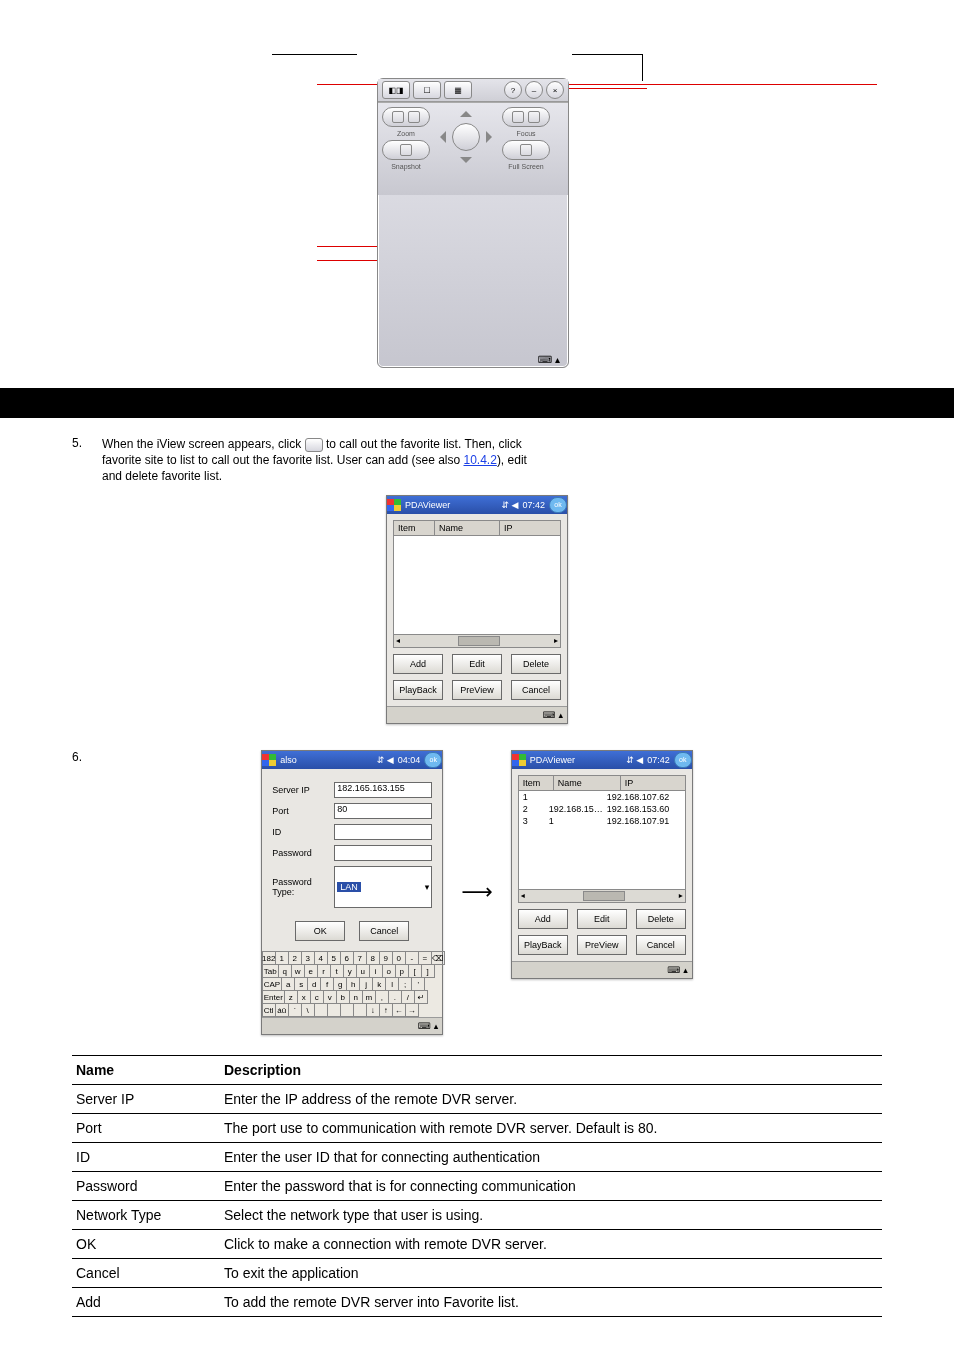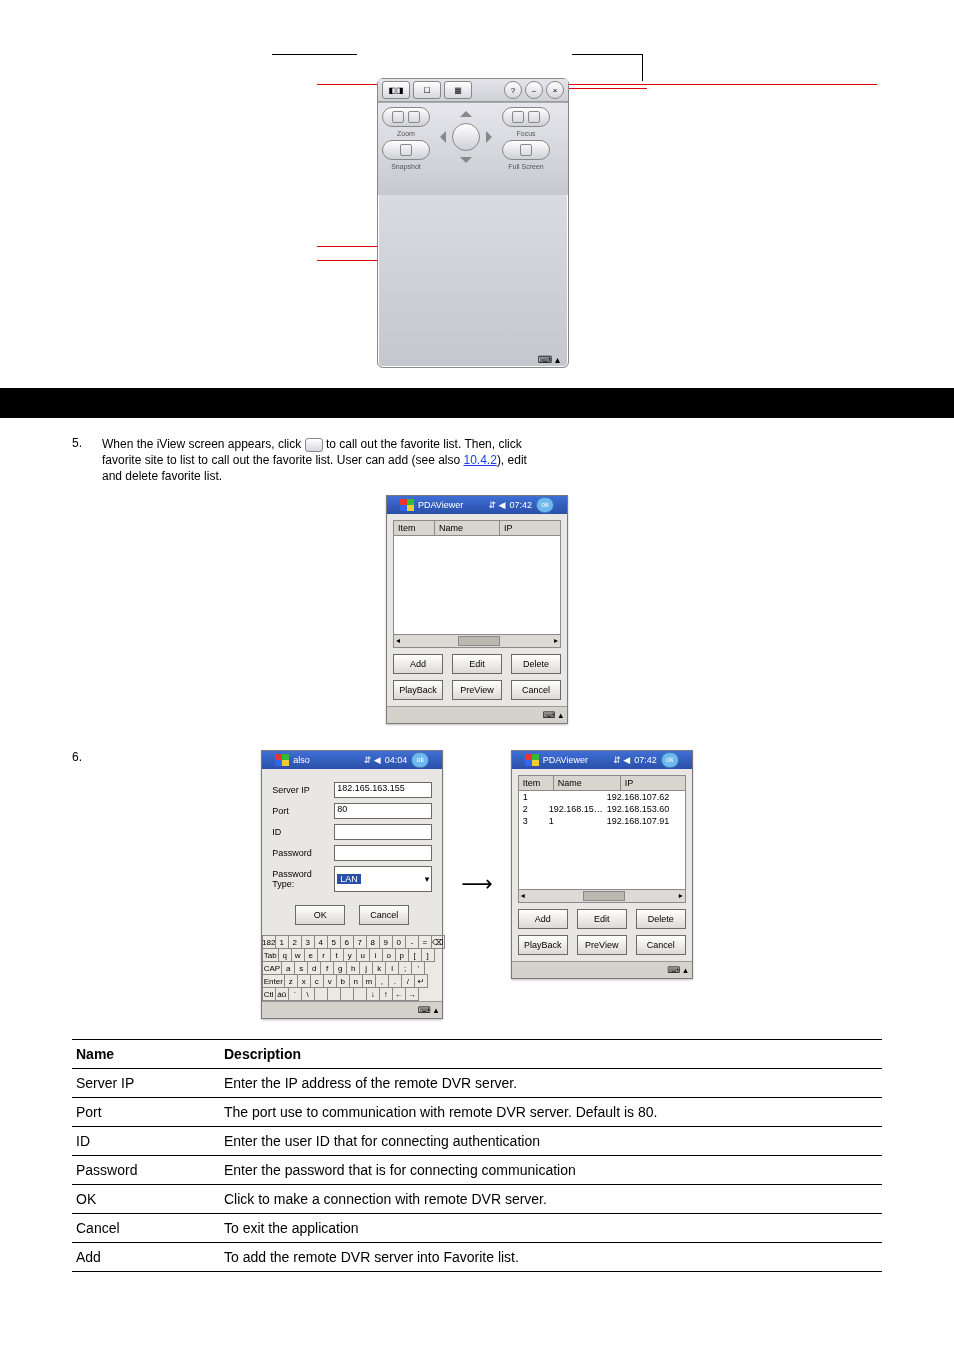--- a/index.html
+++ b/index.html
@@ -31,21 +31,21 @@
   .red-line{position:absolute;height:0;border-top:1px solid #d00}
   .rl-top{top:24px;left:0;width:560px}
   .rl-top2{top:28px;right:-10px;width:270px}
   .rl-mid{top:186px;left:0;width:65px}
   .rl-mid2{top:200px;left:0;width:65px}
   .black-band{background:#000;height:30px;margin:0 -72px 18px}
   .para{max-width:430px;line-height:1.35;margin-bottom:10px}
   .step-num{float:left;margin-left:-30px}
   
   .mini{width:180px;border:1px solid #7a7a7a;background:#e9e7e3;box-shadow:0 1px 2px rgba(0,0,0,.25);font-size:9px;position:relative}
-  .mtitle{height:18px;background:linear-gradient(#3f6fd6,#2a4fa8);color:#fff;display:flex;align-items:center;padding:0 13px;gap:4px}
+  .mtitle{height:18px;background:linear-gradient(#3f6fd6,#2a4fa8);color:#fff;display:flex;align-items:center;padding:0 0;gap:4px}
   .mtitle .win{width:14px;height:12px;background:#fff;border-radius:2px;display:flex;flex-wrap:wrap}
   .mtitle .win span{width:50%;height:50%}
   .mtitle .win .r{background:#e33}
   .mtitle .win .g{background:#3b3}
   .mtitle .win .b{background:#36e}
   .mtitle .win .y{background:#ec3}
   .mtitle .sp{flex:1}
   .mtitle .sig{font-size:9px}
   .okb{width:16px;height:14px;border-radius:8px;background:#6fb9f0;display:flex;align-items:center;justify-content:center;font-size:7px;color:#fff;border:1px solid #3a7ab8}
   .tbl-head{display:flex;background:#d8d5ce;border:1px solid #8a8a8a;border-bottom:none}
@@ -56,21 +56,21 @@
   .sc{height:12px;background:#dcdad4;border:1px solid #8a8a8a;border-top:none;display:flex;align-items:center;justify-content:space-between;padding:0 2px;font-size:8px}
   .btn-row{display:flex;justify-content:space-between;padding:6px 6px}
   .wbtn{width:48px;height:18px;background:linear-gradient(#fff,#dcdad4);border:1px solid #6a6a6a;display:flex;align-items:center;justify-content:center;font-size:9px}
   .mbottom{height:16px;background:#d4d2cb;border-top:1px solid #9a9a9a;display:flex;align-items:center;justify-content:flex-end;padding:0 4px;gap:3px}
   .center-mini{display:flex;justify-content:center;margin-bottom:26px}
   .three-col{display:flex;align-items:flex-start;justify-content:center;gap:18px;margin-bottom:20px}
   .arrow{align-self:center;font-size:22px}
   .form-row{display:flex;align-items:center;margin:5px 0}
   .form-row label{width:62px}
   .form-row .inp{flex:1;height:14px;background:#fff;border:1px solid #6a6a6a;padding:0 2px}
-  .form-row .sel{flex:1;height:16px;background:#fff;border:1px solid #6a6a6a;display:flex;align-items:center;justify-content:space-between;padding:4px 2px}
+  .form-row .sel{flex:1;height:16px;background:#fff;border:1px solid #6a6a6a;display:flex;align-items:center;justify-content:space-between;padding:12px 2px}
   .form-row .sel .v{background:#2a4fa8;color:#fff;padding:0 3px}
   .kb{border-top:1px solid #888;background:#ece9e2;font-size:8px}
   .kb .kr{display:flex}
   .kb .k{border:1px solid #888;min-width:10px;height:12px;display:flex;align-items:center;justify-content:center;padding:0 1px;margin:-0.5px}
   .desc-table{width:100%;border-collapse:collapse;font-size:14px;margin-top:14px}
   .desc-table td{border-bottom:1px solid #000;padding:6px 4px;vertical-align:top}
   .desc-table tr:first-child td{border-top:1px solid #000;font-weight:bold}
   .desc-table td:first-child{width:140px}
   .link{color:#1a3fe6;text-decoration:underline}
 </style>
@@ -400,20 +400,24 @@
         </tr>
         <tr>
           <td>ID</td>
           <td>Enter the user ID that for connecting authentication</td>
         </tr>
         <tr>
           <td>Password</td>
           <td>Enter the password that is for connecting communication</td>
         </tr>
         <tr>
+          <td>Network Type</td>
+          <td>Select the network type that user is using.</td>
+        </tr>
+        <tr>
           <td>OK</td>
           <td>Click to make a connection with remote DVR server.</td>
         </tr>
         <tr>
           <td>Cancel</td>
           <td>To exit the application</td>
         </tr>
         <tr>
           <td>Add</td>
           <td>To add the remote DVR server into Favorite list.</td>

